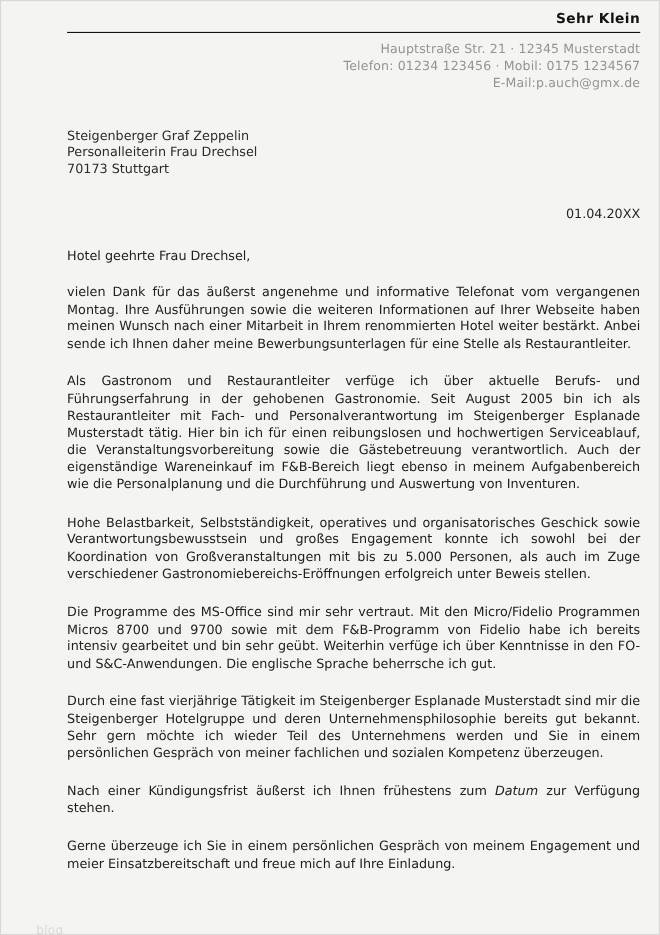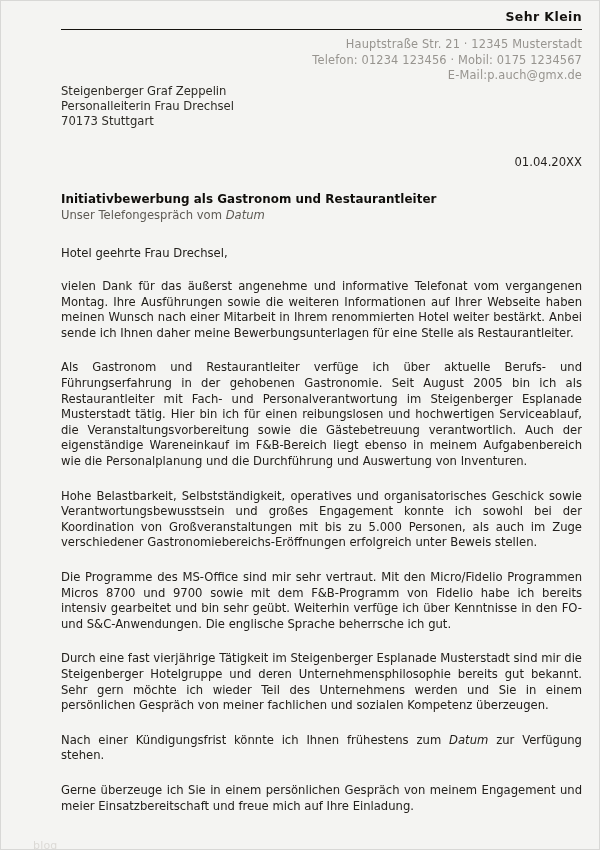--- a/index.html
+++ b/index.html
@@ -47,20 +47,21 @@
     text-align: right;
     font-size: 11.4px;
     color: #97948f;
     line-height: 15.5px;
     padding-top: 7px;
     letter-spacing: 0.15px;
   }
 
   
   .recipient {
+    margin-top: 32px;
     font-size: 11.6px;
     line-height: 15.2px;
     color: #2d2b26;
   }
   .recipient div { white-space: pre; }
 
   
   .date-line {
     margin-top: 26px;
     text-align: right;
@@ -127,34 +128,30 @@
     </div>
 
     <div class="recipient">
       <div>Steigenberger Graf Zeppelin</div>
       <div>Personalleiterin Frau Drechsel</div>
       <div>70173 Stuttgart</div>
     </div>
 
     <div class="date-line">01.04.20XX</div>
 
-    <div class="subject-block">
-      <div class="subject-title">Initiativbewerbung als Gastronom und Restaurantleiter</div>
-      <div class="subject-sub"><span>Unser Telefongespräch vom </span><span class="it">Datum</span></div>
-    </div>
 
     <div class="salutation">Hotel geehrte Frau Drechsel,</div>
 
     <div class="para">vielen Dank für das äußerst angenehme und informative Telefonat vom vergangenen Montag. Ihre Ausführungen sowie die weiteren Informationen auf Ihrer Webseite haben meinen Wunsch nach einer Mitarbeit in Ihrem renommierten Hotel weiter bestärkt. Anbei sende ich Ihnen daher meine Bewerbungsunterlagen für eine Stelle als Restaurantleiter.</div>
     <div class="para">Als Gastronom und Restaurantleiter verfüge ich über aktuelle Berufs- und Führungserfahrung in der gehobenen Gastronomie. Seit August 2005 bin ich als Restaurantleiter mit Fach- und Personalverantwortung im Steigenberger Esplanade Musterstadt tätig. Hier bin ich für einen reibungslosen und hochwertigen Serviceablauf, die Veranstaltungsvorbereitung sowie die Gästebetreuung verantwortlich. Auch der eigenständige Wareneinkauf im F&amp;B-Bereich liegt ebenso in meinem Aufgabenbereich wie die Personalplanung und die Durchführung und Auswertung von Inventuren.</div>
     <div class="para">Hohe Belastbarkeit, Selbstständigkeit, operatives und organisatorisches Geschick sowie Verantwortungsbewusstsein und großes Engagement konnte ich sowohl bei der Koordination von Großveranstaltungen mit bis zu 5.000 Personen, als auch im Zuge verschiedener Gastronomiebereichs-Eröffnungen erfolgreich unter Beweis stellen.</div>
     <div class="para">Die Programme des MS-Office sind mir sehr vertraut. Mit den Micro/Fidelio Programmen Micros 8700 und 9700 sowie mit dem F&amp;B-Programm von Fidelio habe ich bereits intensiv gearbeitet und bin sehr geübt. Weiterhin verfüge ich über Kenntnisse in den FO- und S&amp;C-Anwendungen. Die englische Sprache beherrsche ich gut.</div>
     <div class="para">Durch eine fast vierjährige Tätigkeit im Steigenberger Esplanade Musterstadt sind mir die Steigenberger Hotelgruppe und deren Unternehmensphilosophie bereits gut bekannt. Sehr gern möchte ich wieder Teil des Unternehmens werden und Sie in einem persönlichen Gespräch von meiner fachlichen und sozialen Kompetenz überzeugen.</div>
 
-    <div class="para"><span>Nach einer Kündigungsfrist könnte ich Ihnen frühestens zum </span><span class="it">Datum</span><span> zur Verfügung stehen.</span></div>
+    <div class="para"><span>Nach einer Kündigungsfrist äußerst ich Ihnen frühestens zum </span><span class="it">Datum</span><span> zur Verfügung stehen.</span></div>
 
     <div class="para">Gerne überzeuge ich Sie in einem persönlichen Gespräch von meinem Engagement und meier Einsatzbereitschaft und freue mich auf Ihre Einladung.</div>
 
   </div>
 
   <div class="watermark">blog</div>
 
 </div>
 
 </body></html>

